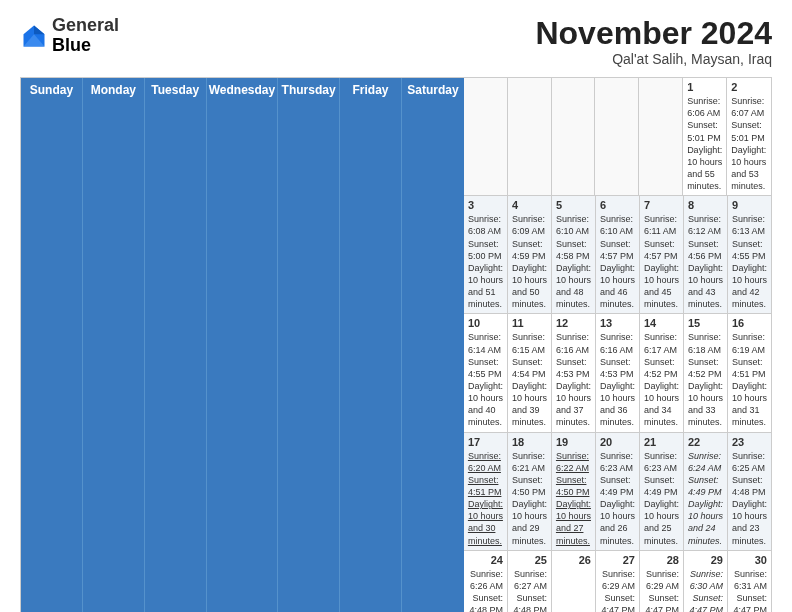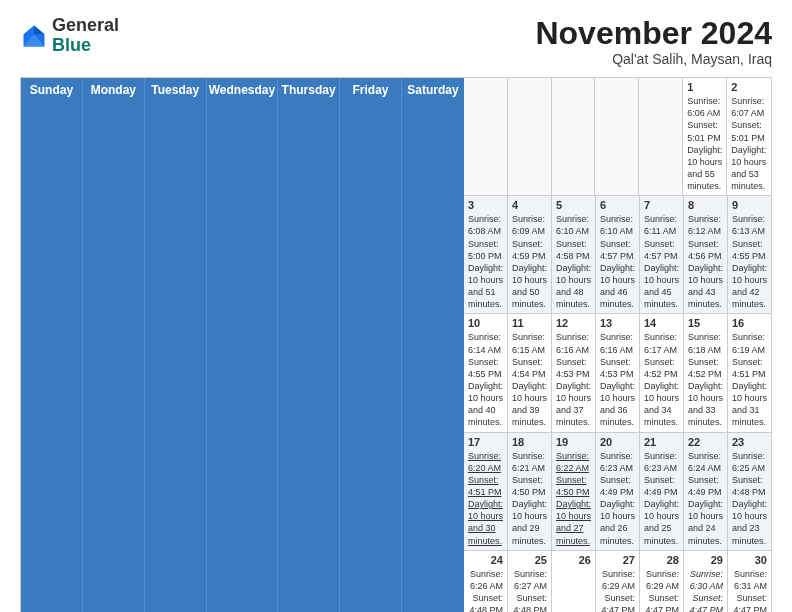--- a/index.html
+++ b/index.html
@@ -130,21 +130,21 @@
 <div class="page">
   <div class="header">
     <div class="logo">
       <svg class="logo-icon" viewBox="0 0 32 32">
         <polygon points="16,4 28,14 28,28 4,28 4,14" fill="#1a73e8"></polygon>
         <polygon points="16,4 28,14 16,14" fill="#0d5abf"></polygon>
         <polygon points="16,14 28,28 4,28" fill="#3a8aef"></polygon>
       </svg>
       <div class="logo-text">
         <div>General</div>
-        <div style="color:#0f766e">Blue</div>
+        <div style="color:#000000">Blue</div>
       </div>
     </div>
     <div class="title-block">
       <div class="month-title">November 2024</div>
       <div class="subtitle">Qal'at Salih, Maysan, Iraq</div>
     </div>
   </div>
 
   <div class="calendar">
     <div class="cal-header" id="cal-header">
@@ -290,21 +290,21 @@
 Daylight: 10 hours and 26 minutes.</div>
           </div>
           <div class="cal-cell shaded">
             <span class="day-num">21</span>
             <div class="cell-text" style="white-space: pre-line;">Sunrise: 6:23 AM
 Sunset: 4:49 PM
 Daylight: 10 hours and 25 minutes.</div>
           </div>
           <div class="cal-cell shaded">
             <span class="day-num">22</span>
-            <div class="cell-text" style="white-space: pre-line;">Sunrise: 6:24 AM
+            <div class="cell-text" style="white-space: pre-line; font-style: italic;">Sunrise: 6:24 AM
 Sunset: 4:49 PM
 Daylight: 10 hours and 24 minutes.</div>
           </div>
           <div class="cal-cell shaded">
             <span class="day-num">23</span>
             <div class="cell-text" style="white-space: pre-line;">Sunrise: 6:25 AM
 Sunset: 4:48 PM
 Daylight: 10 hours and 23 minutes.</div>
           </div>
         </div>

